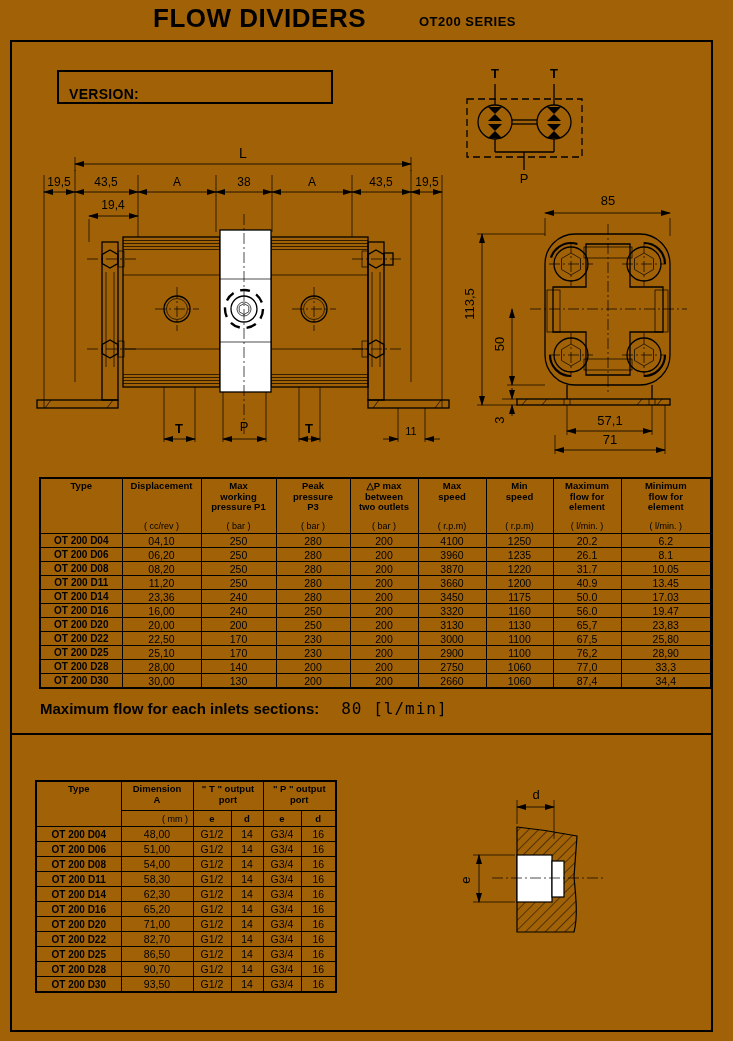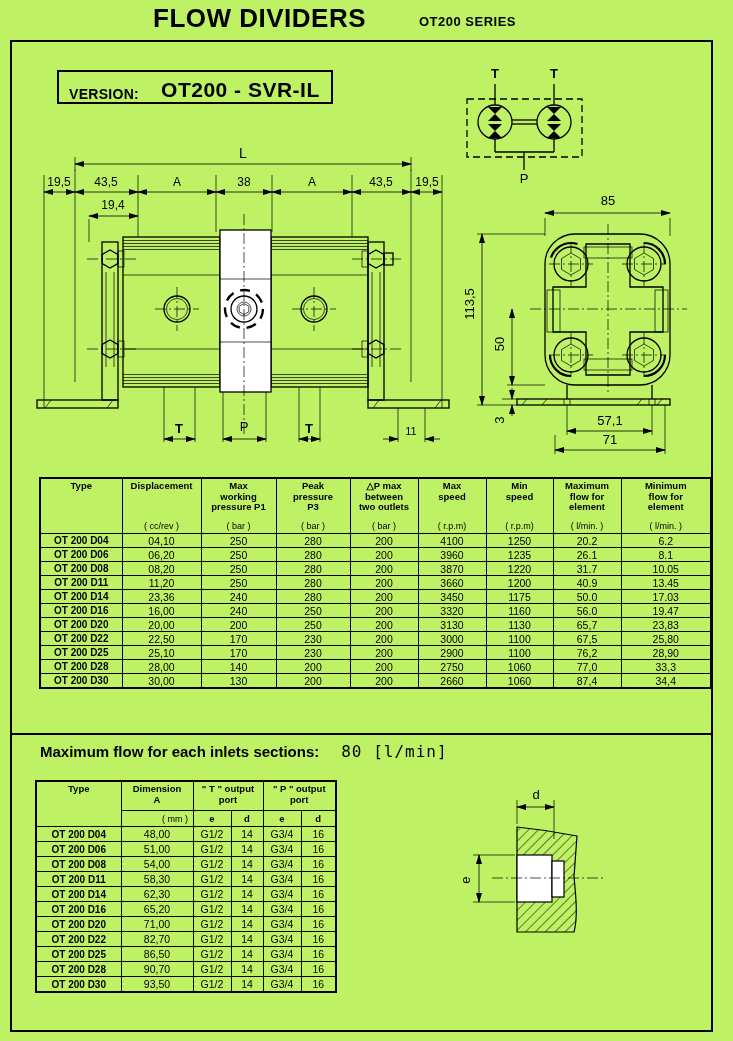--- a/index.html
+++ b/index.html
@@ -1,16 +1,16 @@
 <!DOCTYPE html>
 <html><head>
 <meta charset="utf-8">
 <style>
   html,body{margin:0;padding:0;background:#e8e8e8;}
-  .page{position:relative;width:733px;height:1041px;background:#bef264;font-family:"Liberation Sans",sans-serif;color:#000;overflow:hidden;}
+  .page{position:relative;width:733px;height:1041px;background:#a16207;font-family:"Liberation Sans",sans-serif;color:#000;overflow:hidden;}
   .title{position:absolute;left:153px;top:3px;font-size:26px;font-weight:bold;letter-spacing:0.5px;}
   .series{position:absolute;left:419px;top:14px;font-size:13px;font-weight:bold;letter-spacing:0.5px;}
   .main-box{position:absolute;left:10px;top:40px;width:699px;height:988px;border:2px solid #000;}
   .version-box{position:absolute;left:45px;top:28px;width:272px;height:30px;border:2px solid #000;display:flex;align-items:flex-end;}
   .version-label{font-size:14px;font-weight:bold;margin-left:10px;letter-spacing:0.3px;}
   .version-value{font-size:21px;font-weight:bold;margin-left:22px;letter-spacing:0.5px;}
   svg{position:absolute;overflow:visible;}
   svg text{font-family:"Liberation Sans",sans-serif;fill:#000;}
   .thin{stroke:#000;stroke-width:0.7;fill:none;}
   .med{stroke:#000;stroke-width:1.3;fill:none;}
@@ -30,38 +30,37 @@
   .hunit{font-size:9px;font-weight:normal;padding-bottom:2px;}
   .spec td{height:13px;font-size:10.5px;}
   .spec td:first-child{font-weight:bold;font-size:10px;}
   .dimtab{position:absolute;left:23px;top:738px;width:300px;border:2px solid #000;}
   .dimtab th,.dimtab td{border:1px solid #000;text-align:center;padding:0;overflow:hidden;}
   .dimtab .r1 th{height:26px;font-size:9.5px;font-weight:bold;line-height:1.15;white-space:pre-line;vertical-align:top;padding-top:2px;}
   .dimtab .r2 th{height:15px;font-size:9.5px;font-weight:bold;}
   .dimtab .r2 th.u{font-weight:normal;font-size:9px;padding-left:36px;}
   .dimtab td{height:14px;font-size:10.5px;}
   .dimtab td:first-child{font-weight:bold;font-size:10px;}
-  .note{position:absolute;left:28px;top:657px;display:flex;align-items:baseline;margin-top:43px;}
+  .note{position:absolute;left:28px;top:657px;display:flex;align-items:baseline;}
   .note-label{font-size:15px;font-weight:bold;}
   .note-value{font-size:16px;font-family:"DejaVu Sans Mono",monospace;margin-left:22px;letter-spacing:1px;}
   .divider{position:absolute;left:0;top:691px;width:100%;height:2px;background:#000;}
 </style>
 </head>
 <body>
 
 <div class="page">
 
   <div class="title">FLOW DIVIDERS</div>
   <div class="series">OT200  SERIES</div>
 
   <div class="main-box">
 
     <div class="version-box">
       <span class="version-label">VERSION:</span>
-      <span class="version-value">OT200 - SVR-IL</span>
     </div>
 
     <svg style="left:445px;top:20px;" width="190" height="124" viewBox="0 0 190 124">
       <rect x="10" y="37" width="115" height="58" class="med" stroke-dasharray="7 4"></rect>
       <line x1="38" y1="22" x2="38" y2="43" class="med"></line>
       <line x1="97" y1="22" x2="97" y2="43" class="med"></line>
       <circle cx="38" cy="60" r="17" class="med"></circle>
       <circle cx="97" cy="60" r="17" class="med"></circle>
       <g fill="#000">
         <polygon points="31,45 45,45 38,52"></polygon>

